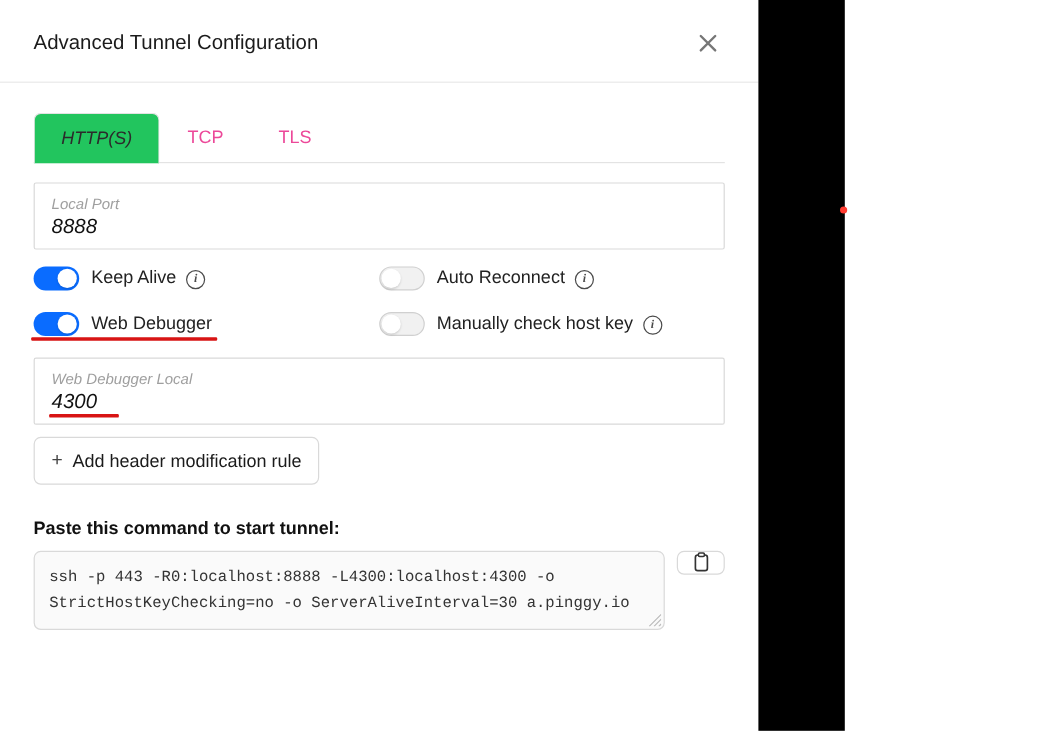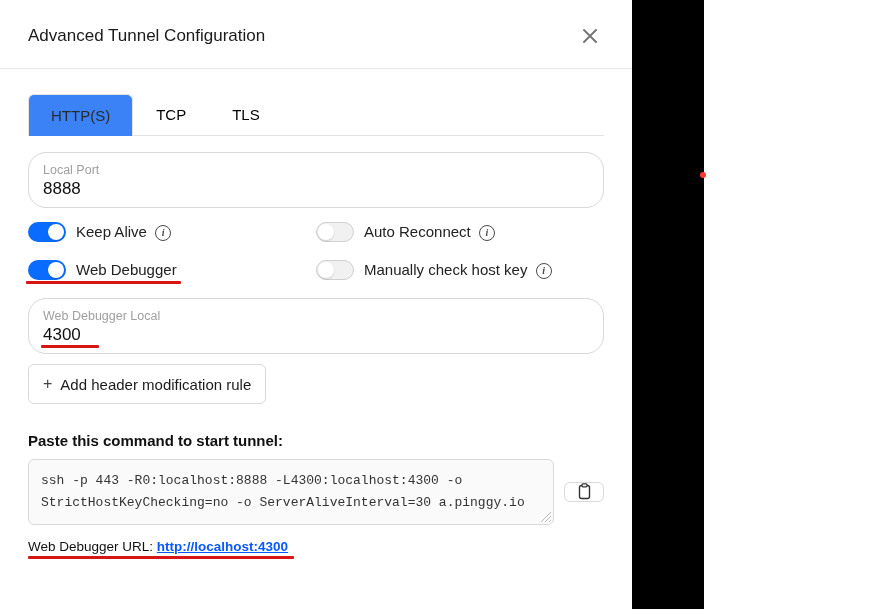--- a/index.html
+++ b/index.html
@@ -6,42 +6,42 @@
   html, body { width: 872px; height: 609px; font-family: -apple-system, BlinkMacSystemFont, "Segoe UI", Helvetica, Arial, sans-serif; }
   body { display: flex; }
   .panel { width: 632px; height: 609px; background: #fff; padding: 22px 28px 18px; position: relative; }
   .dark-strip { width: 72px; height: 609px; background: #000; position: relative; }
   .red-dot { position: absolute; right: -2px; top: 172px; width: 6px; height: 6px; border-radius: 50%; background: #ff3b30; }
   .header { display: flex; align-items: center; justify-content: space-between; }
   .title { font-size: 17px; font-weight: 400; color: #1b1b1b; }
   .close-btn { width: 28px; height: 28px; display: flex; align-items: center; justify-content: center; color: #555; cursor: pointer; }
   .divider { border: none; border-top: 1px solid #e9e9e9; margin: 18px -28px 24px; }
   .tabs { display: flex; align-items: flex-end; border-bottom: 1px solid #e3e3e3; }
-  .tab { padding: 12px 22px; font-size: 15px; color: #000000; cursor: pointer; border: 1px solid transparent; border-bottom: none; }
-  .tab.active { color: #2b2b2b; border-color: #e3e3e3; border-radius: 6px 6px 0 0; background: #3b82f6; position: relative; top: 1px; }
-  .field { border: 1px solid #d9d9d9; border-radius: 18px; padding: 10px 14px 8px; margin-top: 16px; }
+  .tab { padding: 12px 22px; font-size: 15px; color: #ec4899; cursor: pointer; border: 1px solid transparent; border-bottom: none; }
+  .tab.active { color: #2b2b2b; border-color: #e3e3e3; border-radius: 6px 6px 0 0; background: #22c55e; position: relative; top: 1px; font-style: italic; }
+  .field { border: 1px solid #d9d9d9; border-radius: 2px; padding: 10px 14px 8px; margin-top: 16px; font-style: italic; }
   .field-label { font-size: 12.5px; color: #9f9f9f; }
   .field-value { font-size: 17px; color: #111; margin-top: 2px; }
   .toggles { display: flex; flex-wrap: wrap; margin-top: 14px; row-gap: 18px; }
   .toggle-item { width: 50%; display: flex; align-items: center; gap: 10px; }
   .switch { width: 38px; height: 20px; border-radius: 10px; position: relative; flex-shrink: 0; }
   .switch.on { background: #0a6cff; }
   .switch.off { background: #f1f1f1; border: 1px solid #d0d0d0; }
   .knob { width: 16px; height: 16px; border-radius: 50%; background: #fff; position: absolute; top: 50%; transform: translateY(-50%); box-shadow: 0 1px 2px rgba(0,0,0,.15); }
   .switch.on .knob { right: 2px; }
   .switch.off .knob { left: 1px; }
   .toggle-label { font-size: 15px; color: #222; position: relative; text-align: center; }
   .info-icon { display: inline-flex; align-items: center; justify-content: center; width: 16px; height: 16px; border: 1.3px solid #4a4a4a; border-radius: 50%; font-size: 10px; color: #4a4a4a; font-style: italic; font-family: serif; margin-left: 4px; vertical-align: middle; font-weight: bold; line-height: 1; }
   .underline-red { position: absolute; left: 0; right: -4px; bottom: -4px; height: 3px; background: #d81414; border-radius: 1px; }
   .underline-red.short { width: 58px; }
   .section-label { font-size: 15px; color: #111; margin-top: 22px; display: flex; align-items: center; gap: 4px; }
   .add-rule-btn { border: 1px solid #d9d9d9; border-radius: 6px; padding: 10px 14px; margin-top: 10px; font-size: 15px; color: #1b1b1b; display: inline-flex; align-items: center; gap: 8px; cursor: pointer; background: #fff; }
   .plus { font-size: 16px; color: #444; }
   .cmd-title { font-size: 15px; font-weight: 700; color: #111; margin-top: 28px; }
-  .cmd-wrap { display: flex; gap: 10px; margin-top: 10px; align-items: center; border-radius: 20px; }
+  .cmd-wrap { display: flex; gap: 10px; margin-top: 10px; align-items: flex-start; border-radius: 20px; }
   .cmd-box { flex: 1; border: 1px solid #d9d9d9; border-radius: 6px; background: #fafafa; padding: 10px 12px; font-family: "SFMono-Regular", Consolas, "Liberation Mono", Menlo, monospace; font-size: 13px; color: #333; line-height: 1.7; position: relative; resize: both; min-height: 54px; }
   .copy-btn { width: 40px; border: 1px solid #d9d9d9; border-radius: 6px; display: flex; align-items: center; justify-content: center; cursor: pointer; background: #fff; }
   .url-row { margin-top: 14px; font-size: 13.5px; color: #111; display: inline-block; position: relative; }
   .url-link { color: #0a58ff; text-decoration: underline; font-weight: 600; cursor: pointer; }
   .url-row .underline-red { bottom: -5px; right: -6px; }
   .resize-handle { position: absolute; right: 2px; bottom: 2px; width: 12px; height: 12px; }
 </style>
 </head>
 <body>
 
@@ -114,21 +114,17 @@
         </svg>
     </div>
     <div class="copy-btn">
       <svg width="16" height="18" viewBox="0 0 16 18">
           <rect x="3.5" y="2.5" width="10" height="13" rx="2" fill="none" stroke="#333" stroke-width="1.4"></rect>
           <rect x="6" y="0.8" width="5" height="3" rx="1" fill="#fff" stroke="#333" stroke-width="1.3"></rect>
         </svg>
     </div>
   </div>
 
-  <div class="url-row">
-    <span>Web Debugger URL: </span><a class="url-link">http://localhost:4300</a>
-    <span class="underline-red"></span>
-  </div>
 </div>
 
 <div class="dark-strip">
   <div class="red-dot"></div>
 </div>
 
 </body></html>

